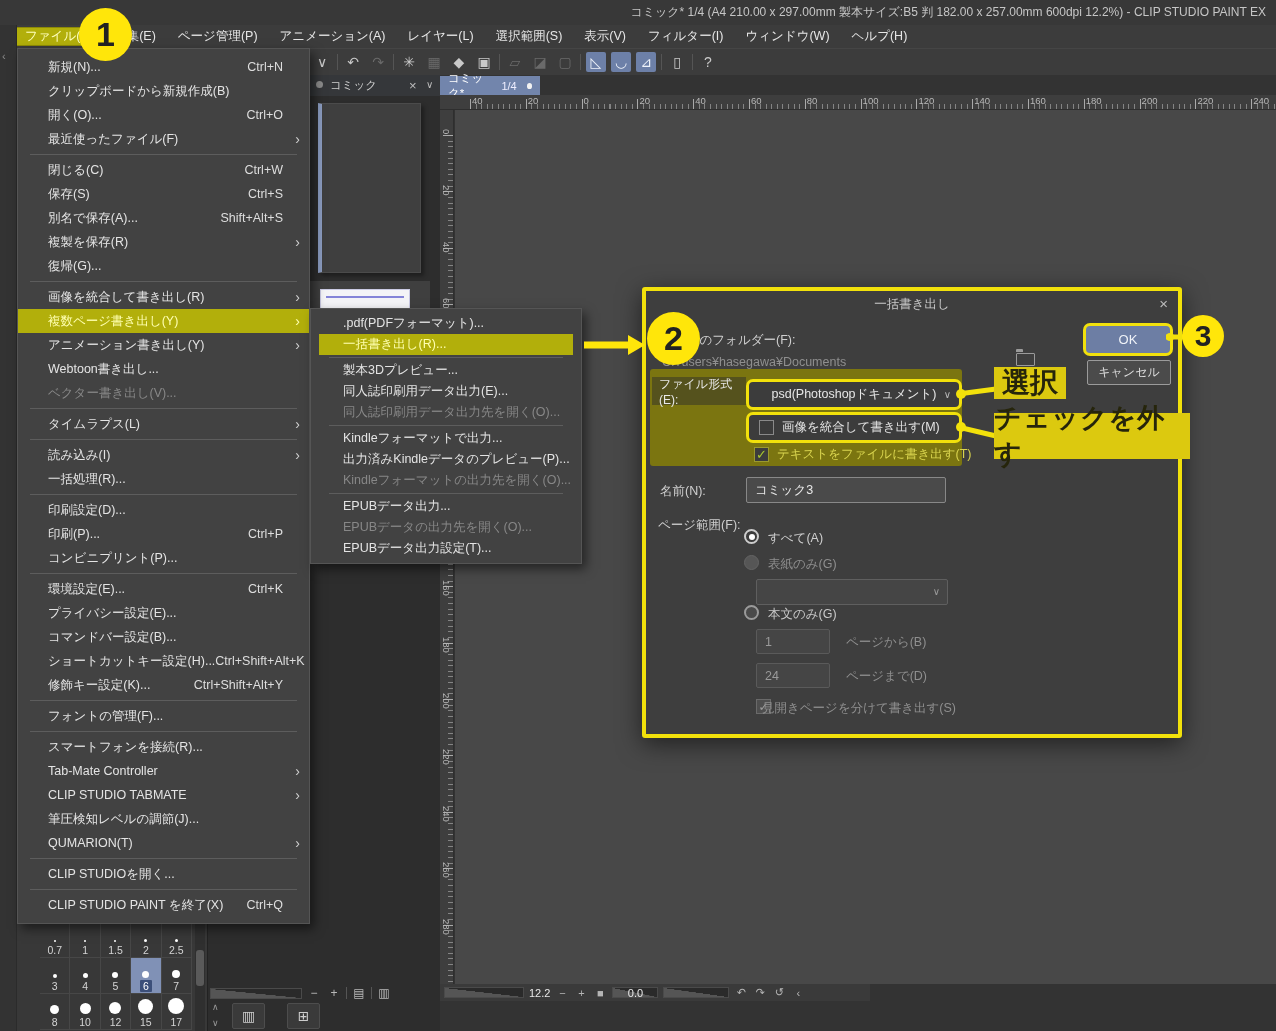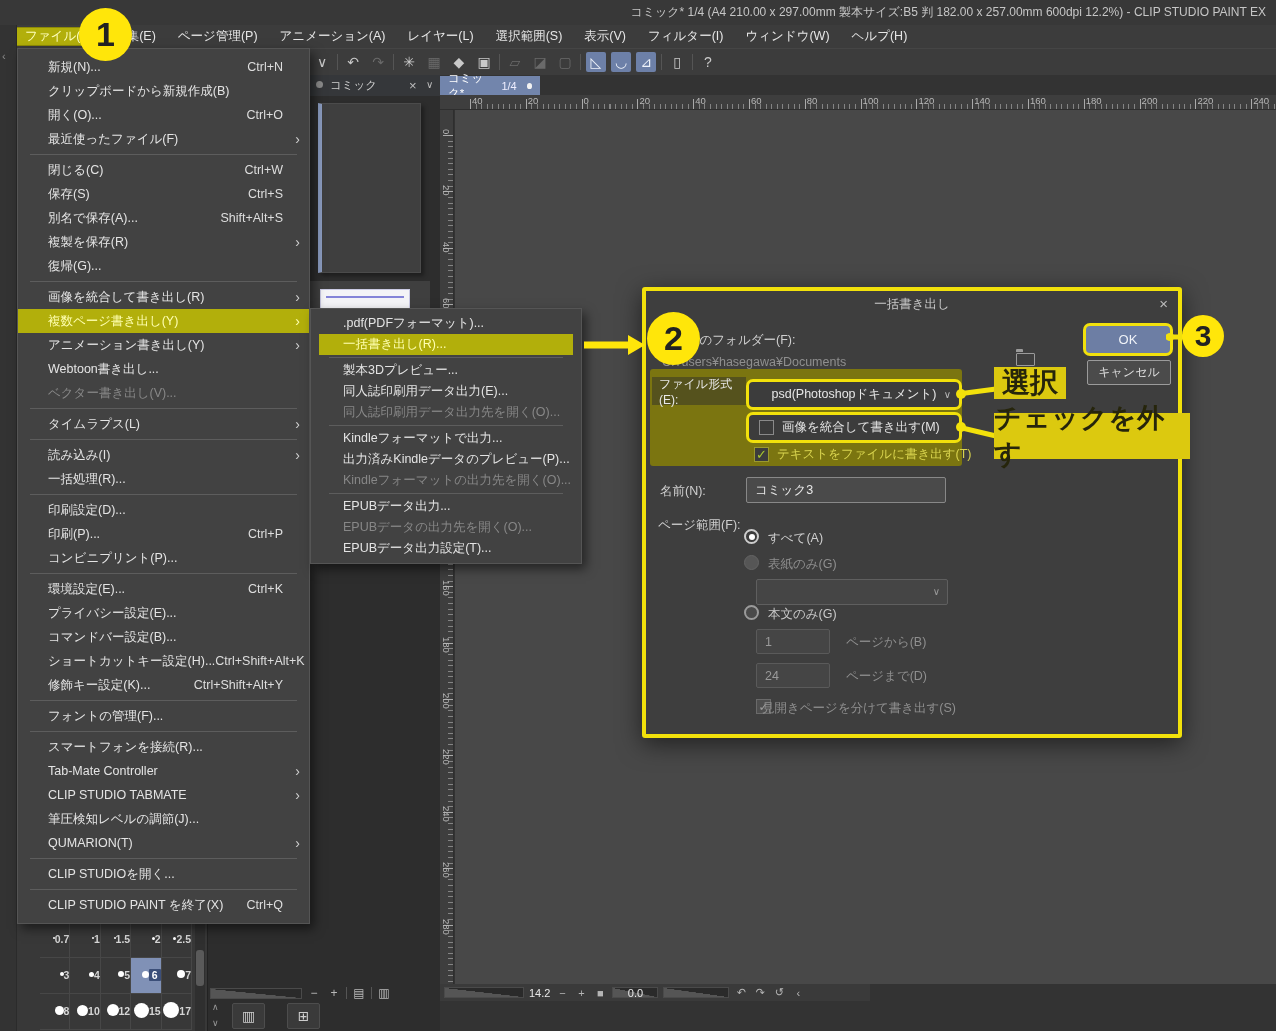--- a/index.html
+++ b/index.html
@@ -71,21 +71,21 @@
   #export-submenu .m-item{height:21px;padding-left:24px;}
   .m-item .sc{margin-left:auto;color:#dedede;}
   .m-item .ar{position:absolute;right:9px;font-size:14px;color:#cfcfcf;}
   .m-item.dis,.m-item.dis .sc{color:#878787;}
   .m-item.hl{background:#b2af0b;color:#ffffb0;}
   .m-item.hl .ar{color:#ffffb0;}
   .m-sep{border-top:1px solid #5d5d5d;margin:3px 12px;}
   #export-submenu .m-sep{margin:2px 10px;}
   
   #palette{left:17px;top:922px;width:190px;height:109px;background:#383838;}
-  .pal-cell{position:absolute;width:30.4px;height:36px;border-right:1px solid #474747;border-bottom:1px solid #474747;box-sizing:border-box;display:flex;flex-direction:row;align-items:center;justify-content:flex-end;padding-bottom:1px;font-weight:bold;}
+  .pal-cell{position:absolute;width:30.4px;height:36px;border-right:1px solid #474747;border-bottom:1px solid #474747;box-sizing:border-box;display:flex;flex-direction:column;align-items:center;justify-content:flex-end;padding-bottom:1px;}
   .pal-cell.selc{background:#8091b6;}
   .pal-dot{background:#fff;border-radius:50%;margin-bottom:2px;}
   .pal-num{font-size:10.5px;color:#d5d5d5;line-height:12px;}
   .pal-cell.selc .pal-num{background:#3c4f79;color:#fff;padding:0 3px;border-radius:1px;}
   #pal-scroll{left:195px;top:922px;width:10px;height:109px;background:#2f2f2f;}
   #pal-thumb{left:196px;top:950px;width:8px;height:36px;background:#5a5a5a;border-radius:3px;}
   
   #dialog{left:642px;top:287px;width:540px;height:451px;background:#3e3e3e;border:4px solid #f2e10b;border-radius:3px;box-shadow:0 6px 24px rgba(0,0,0,.55);z-index:40;box-sizing:border-box;}
   #dlg-title{position:absolute;left:0;top:0;width:100%;height:26px;text-align:center;line-height:26px;font-size:12.5px;color:#c9c9c9;}
   #dlg-close{position:absolute;right:10px;top:4px;font-size:15px;color:#bbb;}
@@ -268,21 +268,21 @@
     <span class="tick-v" style="top: 758.2px;"></span>
     <span class="tlabel-v" style="top: 761.2px;">260</span>
     <span class="tick-v" style="top: 814.6px;"></span>
     <span class="tlabel-v" style="top: 817.6px;">280</span>
   </div>
 <div class="abs" id="canvas-main"></div>
 <div class="abs" id="canvas-status">
   <span class="wedge" style="width:80px;">
       <i></i>
     </span>
-  <span class="val">14.2</span>
+  <span class="val">12.2</span>
   <span class="ic">−</span>
   <span class="ic">+</span>
   <span class="ic">■</span>
   <span class="wedge" style="width:46px;display:inline-flex;align-items:center;justify-content:center;">
       <span class="val" style="position:relative;z-index:1;">0.0</span>
       <i></i>
     </span>
   <span class="wedge" style="width:66px;">
       <i></i>
     </span>

